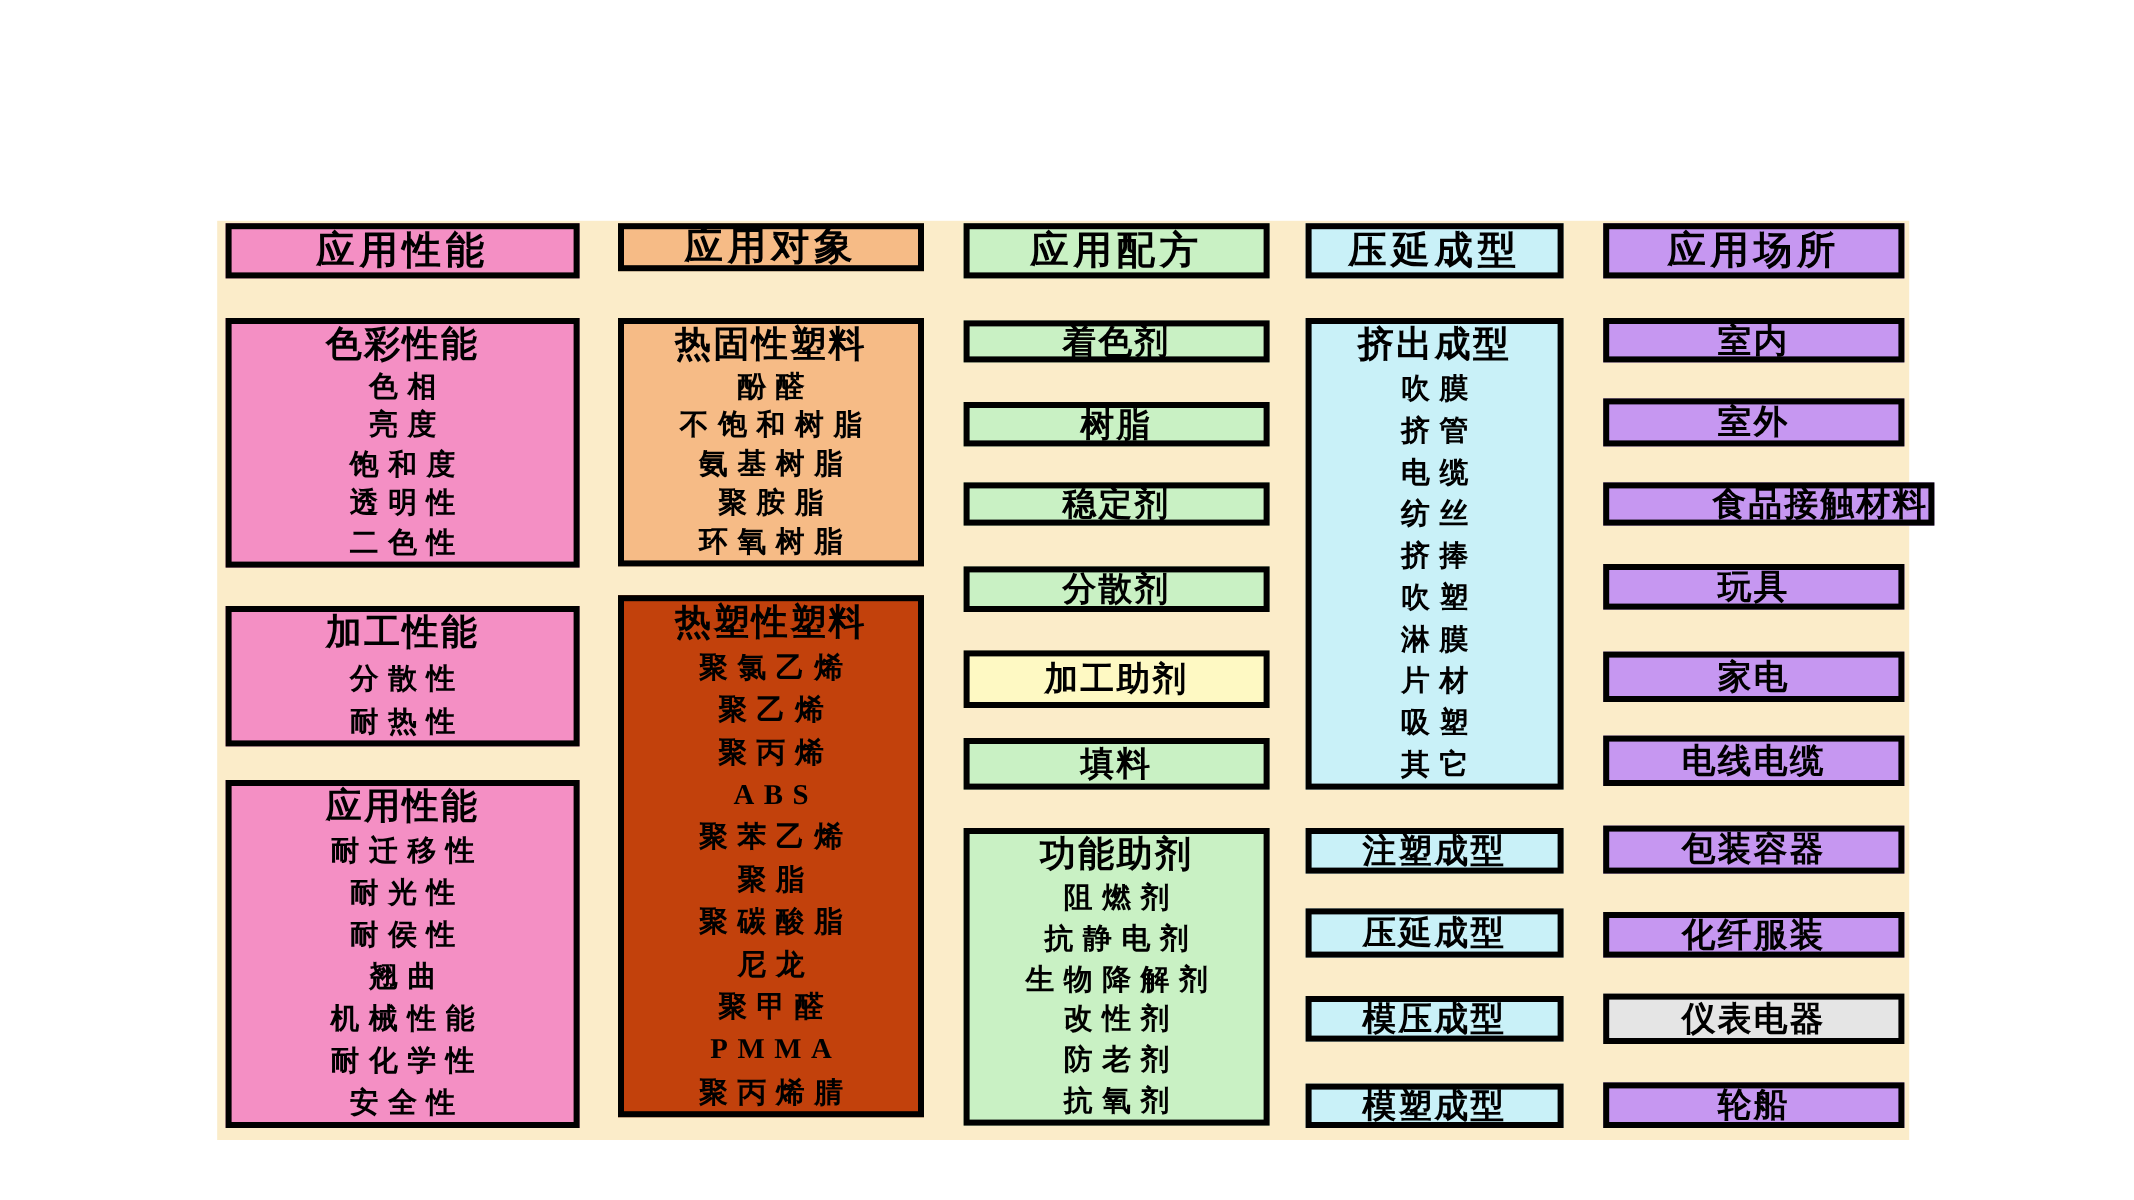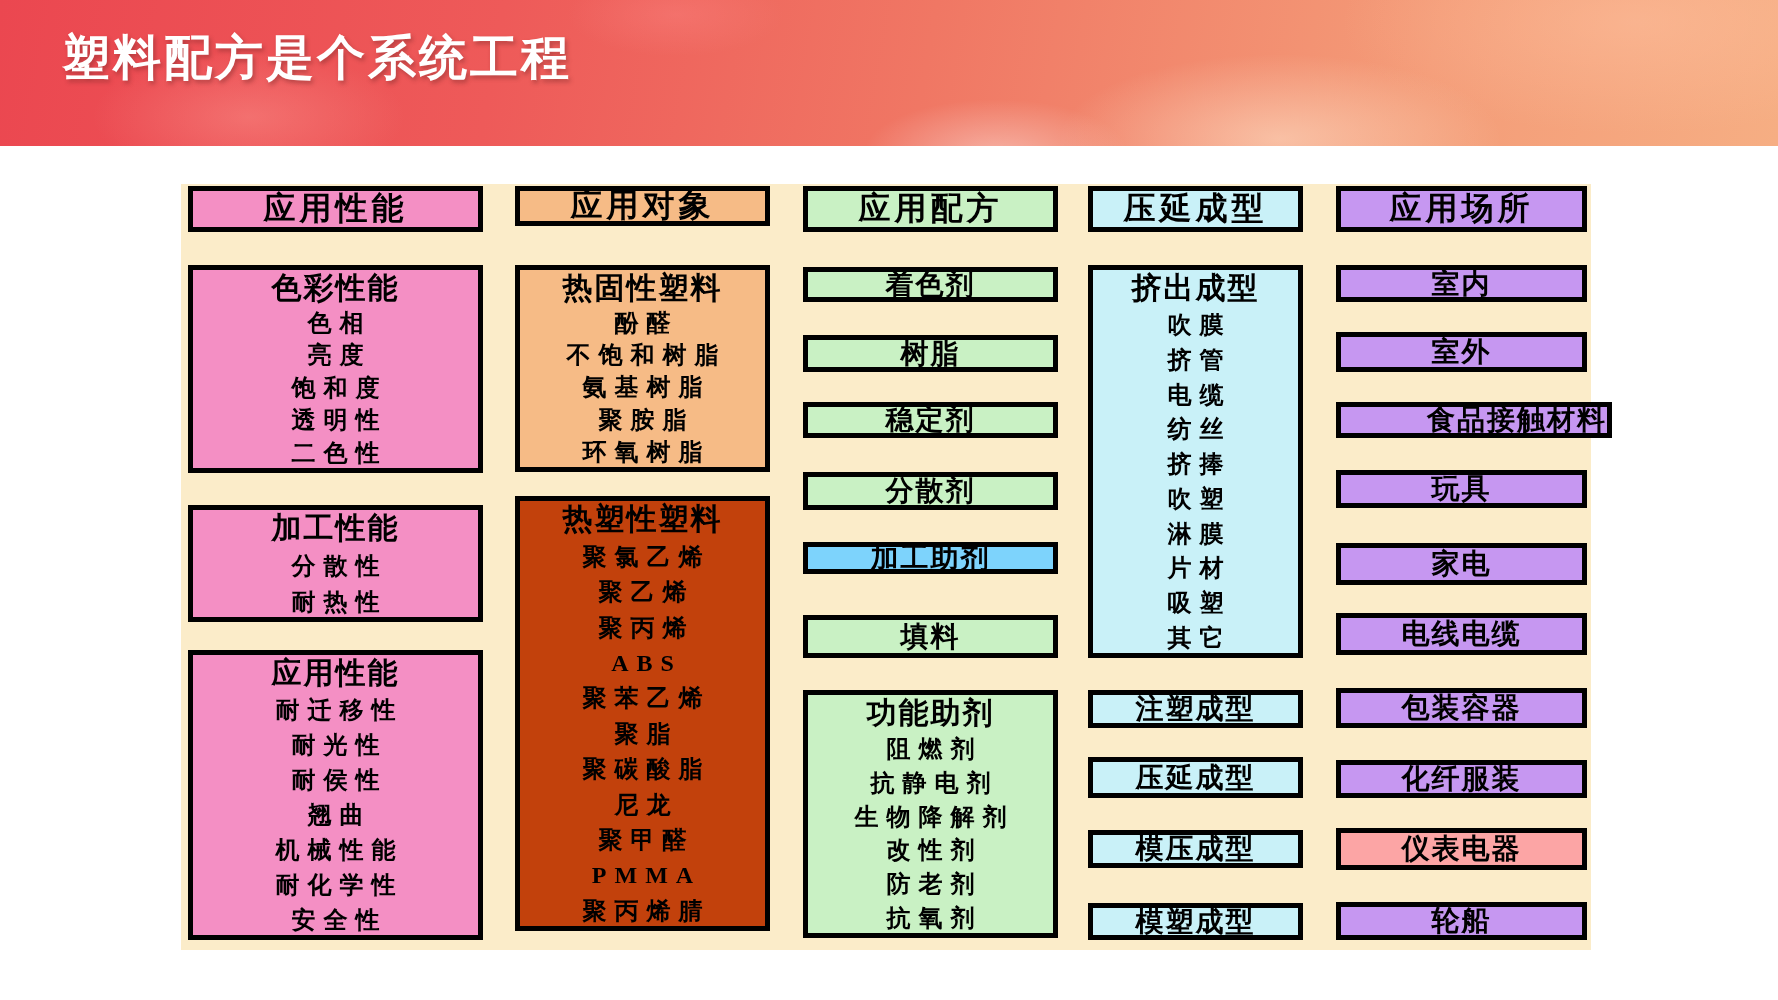--- a/index.html
+++ b/index.html
@@ -63,23 +63,20 @@
   }
   .single-label{
     font-size:28px;font-weight:bold;color:#000;
     letter-spacing:2px;line-height:1;white-space:nowrap;
   }
 </style>
 </head>
 <body>
 
 <div class="slide">
-  <div class="banner">
-    <div class="banner-title">塑料配方是个系统工程</div>
-  </div>
   <div class="panel"></div>
   <div id="columns-root">
       <div class="colhead" style="left: 188px; top: 186px; width: 295px; height: 46px; background: rgb(244, 143, 196);">
         <span>应用性能</span>
       </div>
       <div class="box" style="left: 188px; top: 265px; width: 295px; height: 208px; background: rgb(244, 143, 196);">
         <div class="box-title">色彩性能</div>
         <div class="box-item">色相</div>
         <div class="box-item">亮度</div>
         <div class="box-item">饱和度</div>
@@ -134,21 +131,21 @@
       </div>
       <div class="box single" style="left: 803px; top: 335px; width: 255px; height: 37px; background: rgb(201, 241, 196);">
         <div class="single-label">树脂</div>
       </div>
       <div class="box single" style="left: 803px; top: 402px; width: 255px; height: 36px; background: rgb(201, 241, 196);">
         <div class="single-label">稳定剂</div>
       </div>
       <div class="box single" style="left: 803px; top: 472px; width: 255px; height: 38px; background: rgb(201, 241, 196);">
         <div class="single-label">分散剂</div>
       </div>
-      <div class="box single" style="left: 803px; top: 542px; width: 255px; height: 32px; background: #7dd3fc;">
+      <div class="box single" style="left: 803px; top: 542px; width: 255px; height: 48px; background: #fef9c3;">
         <div class="single-label">加工助剂</div>
       </div>
       <div class="box single" style="left: 803px; top: 615px; width: 255px; height: 43px; background: rgb(201, 241, 196);">
         <div class="single-label">填料</div>
       </div>
       <div class="box" style="left: 803px; top: 690px; width: 255px; height: 248px; background: rgb(201, 241, 196);">
         <div class="box-title">功能助剂</div>
         <div class="box-item">阻燃剂</div>
         <div class="box-item">抗静电剂</div>
         <div class="box-item">生物降解剂</div>
@@ -204,20 +201,20 @@
       </div>
       <div class="box single" style="left: 1336px; top: 613px; width: 251px; height: 42px; background: rgb(198, 151, 241);">
         <div class="single-label">电线电缆</div>
       </div>
       <div class="box single" style="left: 1336px; top: 688px; width: 251px; height: 40px; background: rgb(198, 151, 241);">
         <div class="single-label">包装容器</div>
       </div>
       <div class="box single" style="left: 1336px; top: 760px; width: 251px; height: 38px; background: rgb(198, 151, 241);">
         <div class="single-label">化纤服装</div>
       </div>
-      <div class="box single" style="left: 1336px; top: 828px; width: 251px; height: 42px; background: #fca5a5;">
+      <div class="box single" style="left: 1336px; top: 828px; width: 251px; height: 42px; background: #e5e5e5;">
         <div class="single-label">仪表电器</div>
       </div>
       <div class="box single" style="left: 1336px; top: 902px; width: 251px; height: 38px; background: rgb(198, 151, 241);">
         <div class="single-label">轮船</div>
       </div>
     </div>
 </div>
 
 </body></html>

